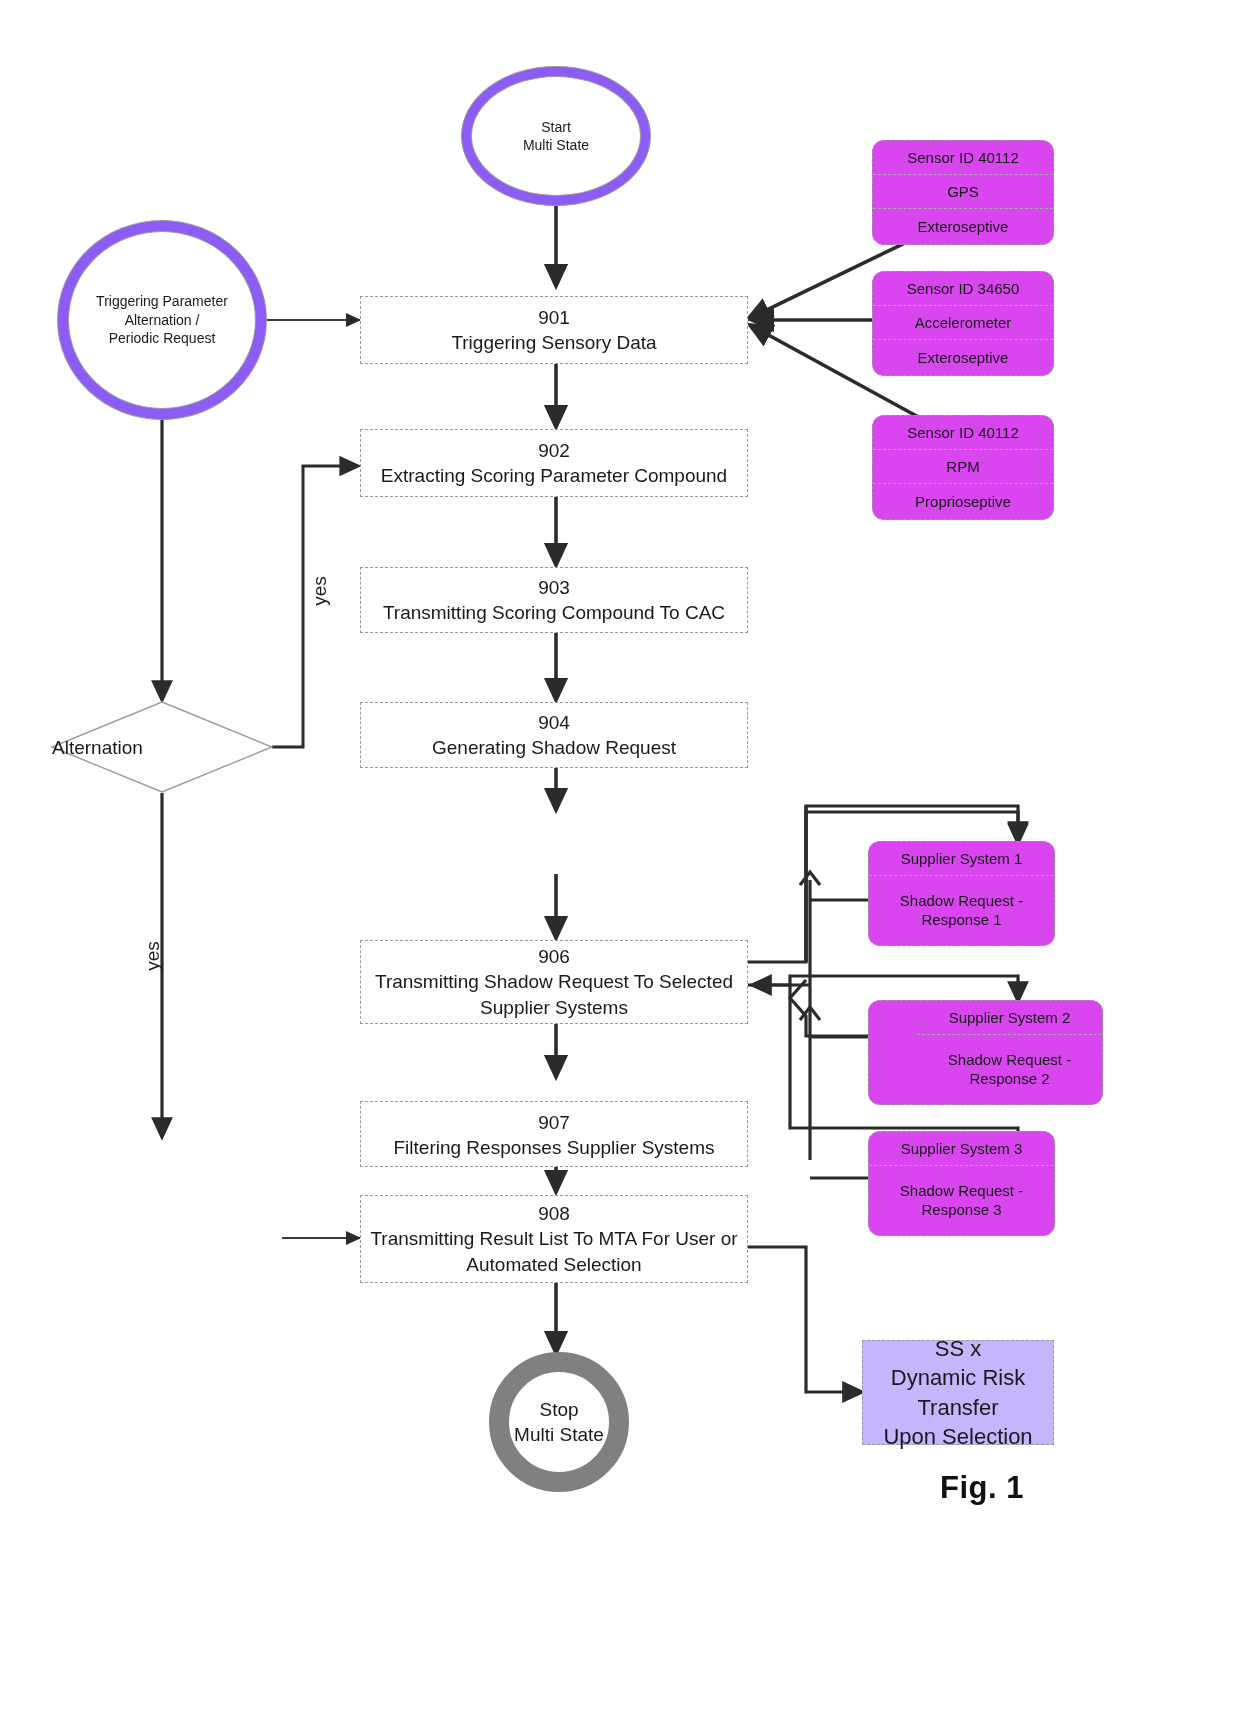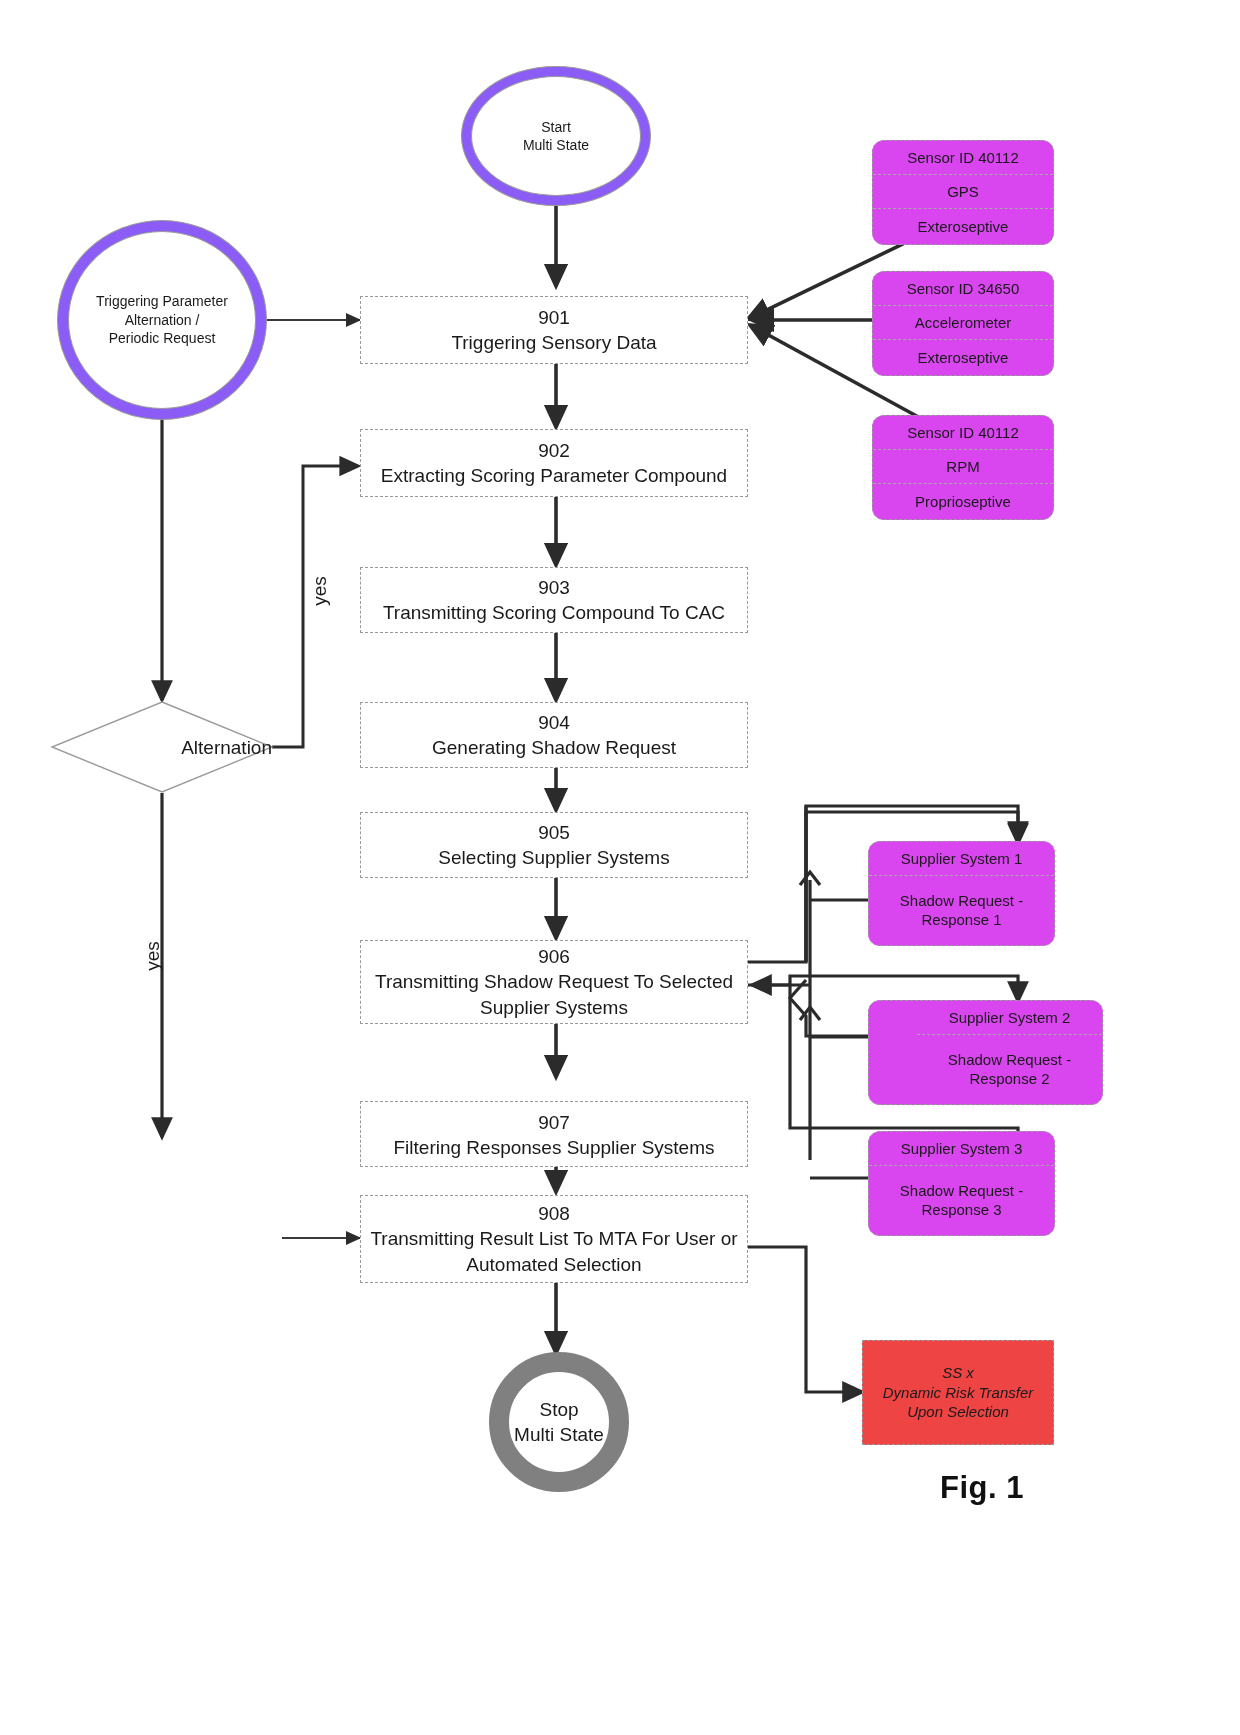--- a/index.html
+++ b/index.html
@@ -62,24 +62,23 @@
     border-bottom: 1px dashed #a8a8a8;
     box-sizing: border-box;
     padding: 2px 6px;
     line-height: 1.28;
   }
   .card .row:last-child { border-bottom: none; }
 
   
   .plainbox {
     border: 1px dashed #9a9a9a;
-    background: #ef4444;
-    font-size: 15px;
+    background: #c4b5fd;
+    font-size: 22px;
     padding: 6px 10px;
-    font-style: italic;
   }
 
   
   .dcircle {
     border-radius: 50%;
     border: 1px solid #9a9a9a;
     background: #8b5cf6;
     font-size: 14px;
   }
   .dcircle .inner {
@@ -104,21 +103,21 @@
     box-sizing: border-box;
     font-size: 19px;
     z-index: 3;
   }
 
   
   .diamond-wrap {
     position: absolute;
     display: flex;
     align-items: center;
-    justify-content: flex-end;
+    justify-content: flex-start;
   }
   .diamond-label {
     position: relative;
     font-size: 19px;
     z-index: 2;
   }
 
   
   .edge-label {
     position: absolute;
@@ -281,24 +280,20 @@
   <div class="node proc" style="left:360px; top:567px; width:388px; height:66px;">
     <div class="num">903</div>
     <div class="ttl">Transmitting Scoring Compound To CAC</div>
   </div>
 
   <div class="node proc" style="left:360px; top:702px; width:388px; height:66px;">
     <div class="num">904</div>
     <div class="ttl">Generating Shadow Request</div>
   </div>
 
-  <div class="node proc" style="left:360px; top:812px; width:388px; height:66px;">
-    <div class="num">905</div>
-    <div class="ttl">Selecting Supplier Systems</div>
-  </div>
 
   <div class="node proc" style="left:360px; top:940px; width:388px; height:84px;">
     <div class="num">906</div>
     <div class="ttl">Transmitting Shadow Request To Selected Supplier Systems</div>
   </div>
 
   <div class="node proc" style="left:360px; top:1101px; width:388px; height:66px;justify-content:flex-end;">
     <div class="num">907</div>
     <div class="ttl">Filtering Responses Supplier Systems</div>
   </div>

